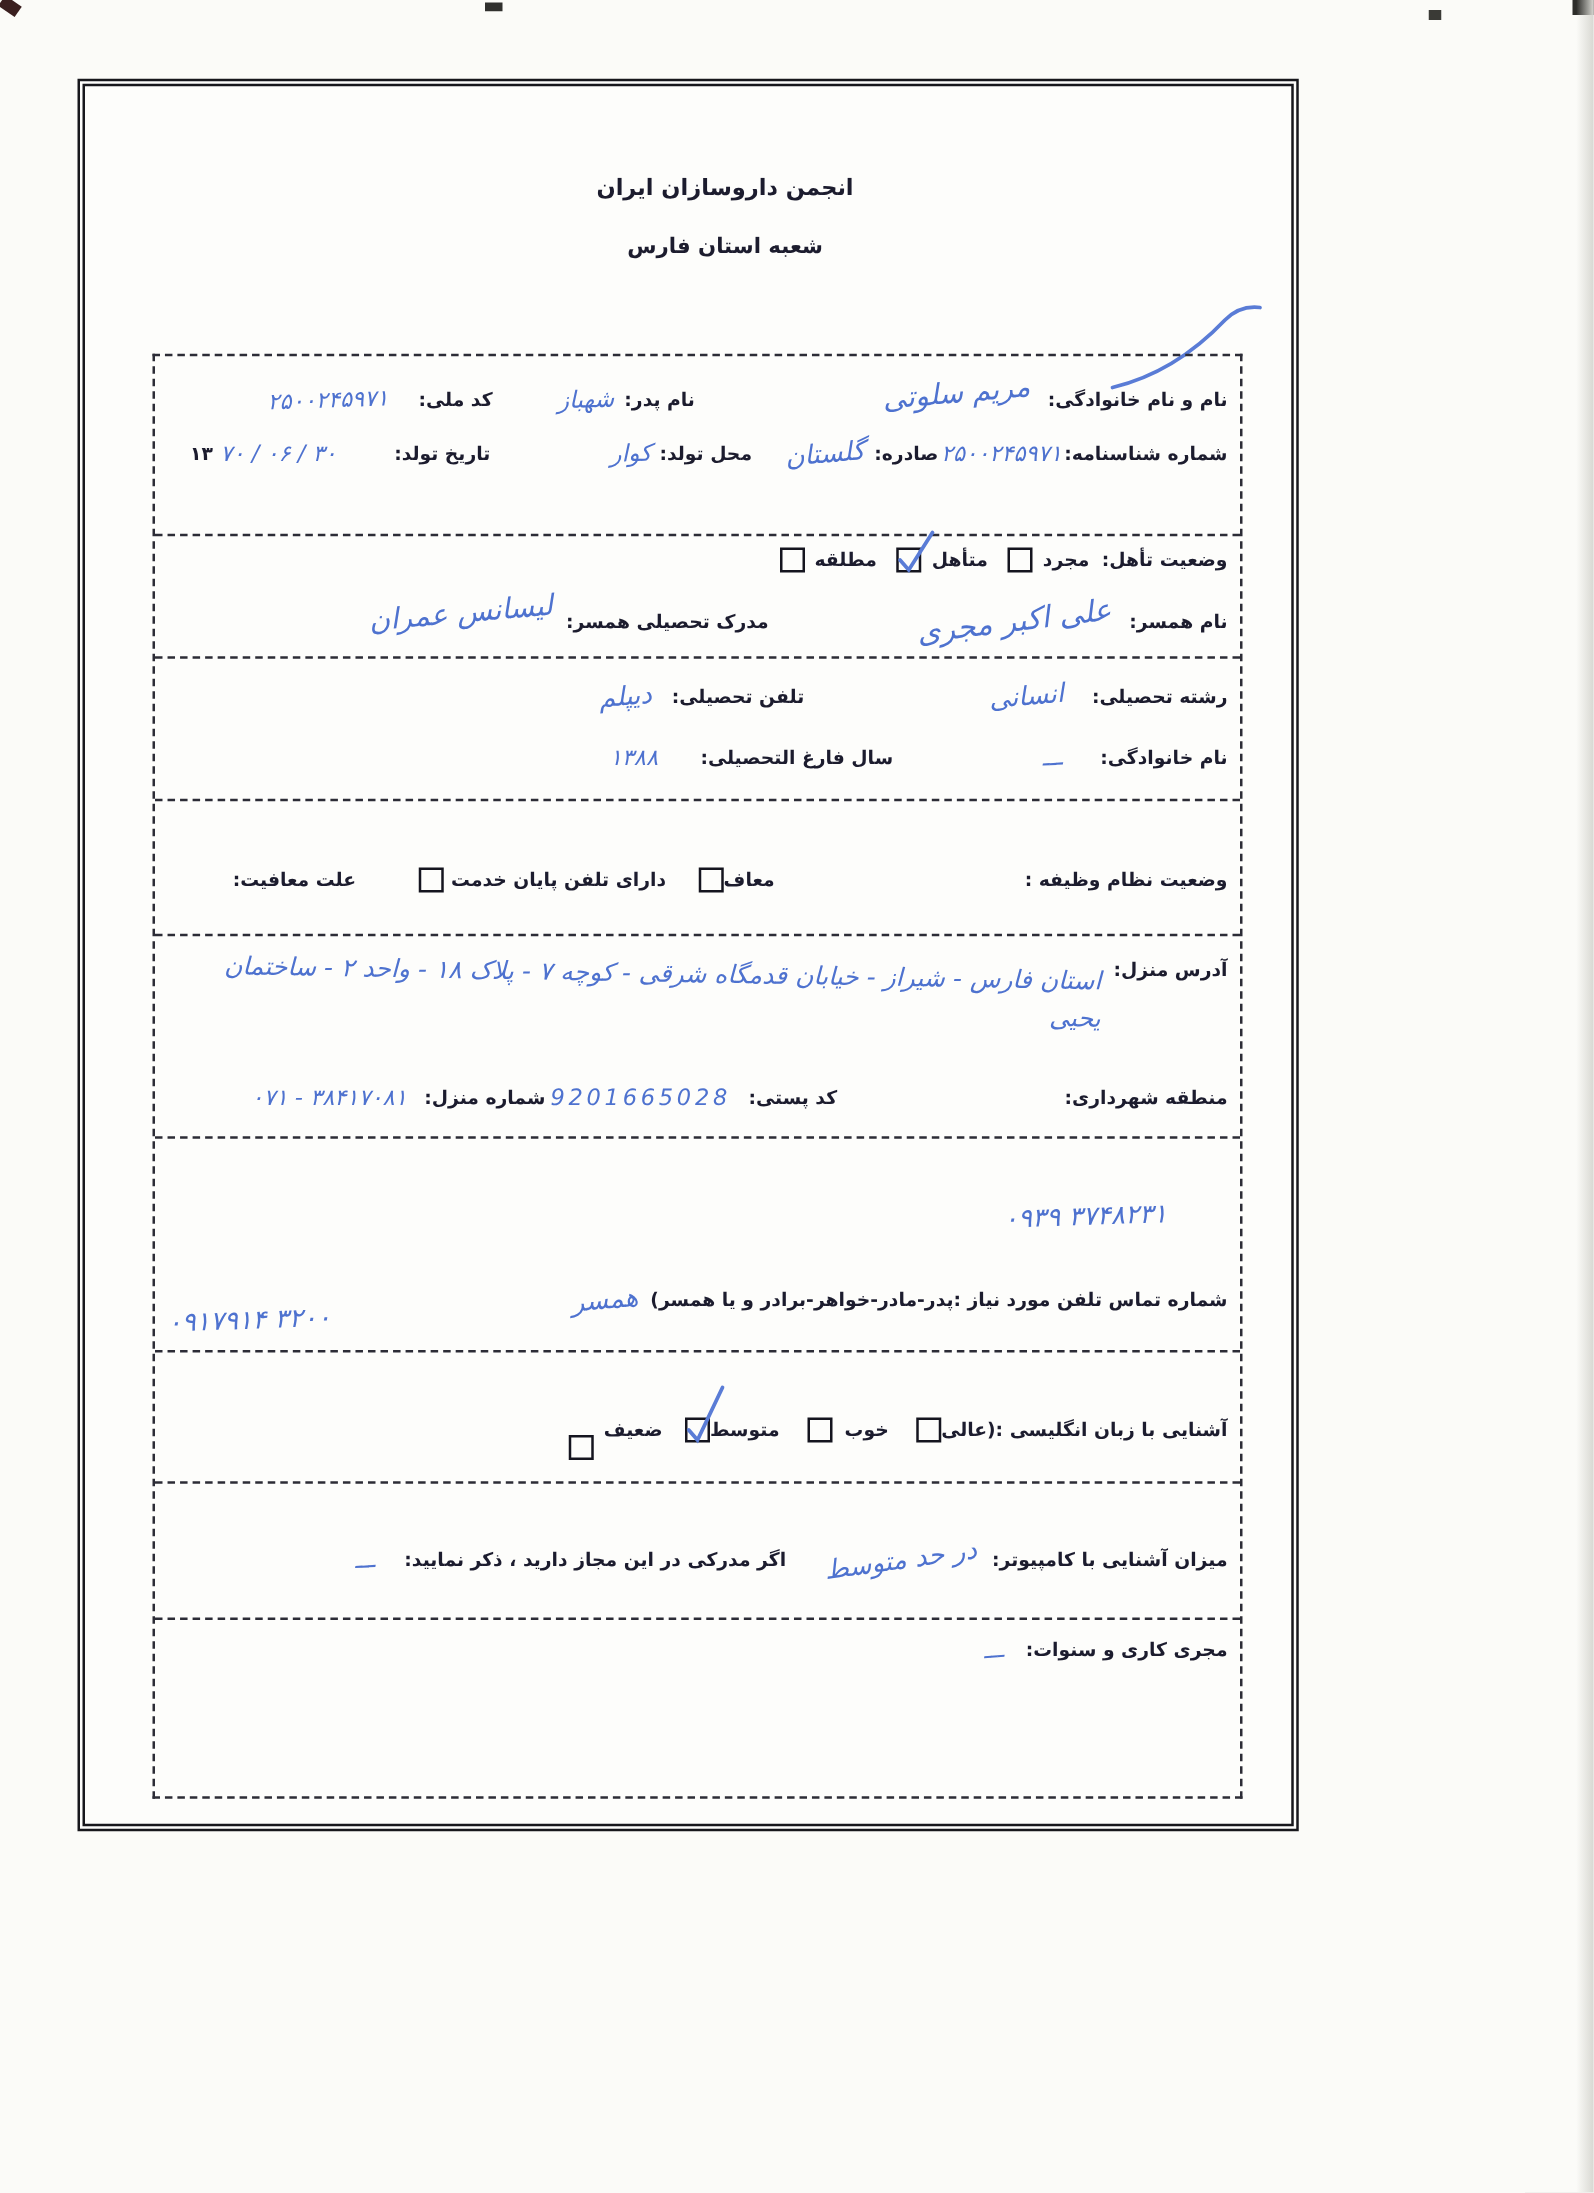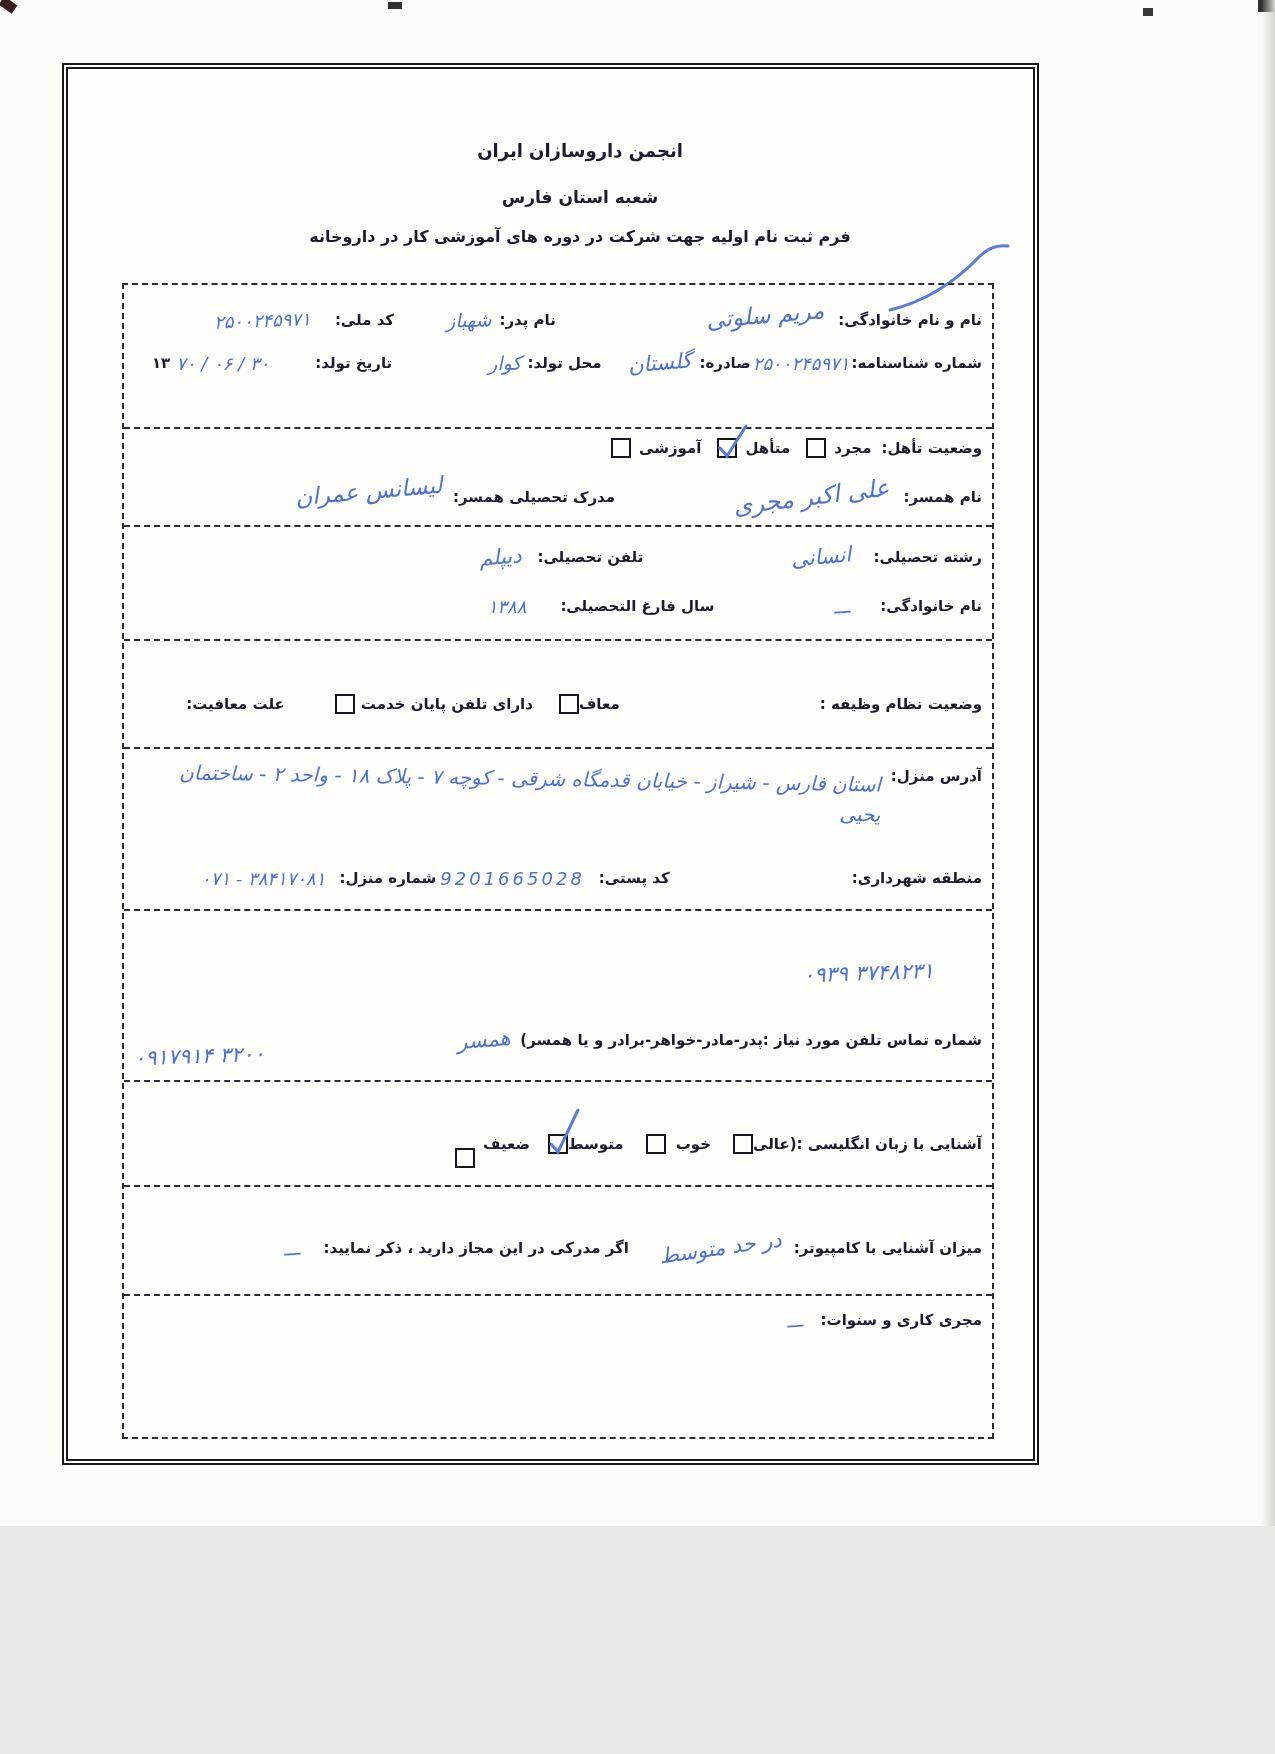--- a/index.html
+++ b/index.html
@@ -1,16 +1,16 @@
 <!DOCTYPE html>
 <html lang="fa"><head>
 <meta charset="utf-8">
 <style>
   html,body{margin:0;padding:0;background:#e9e9e6;}
-  .page{position:relative;width:1275px;height:1526px;margin:0 auto;background:#fbfbf8;
+  .page{position:relative;width:1275px;height:1754px;margin:0 auto;background:#fbfbf8;
         font-family:"DejaVu Sans",sans-serif;color:#1c1c2e;overflow:hidden;}
   .page:after{content:"";position:absolute;top:0;right:0;width:14px;height:100%;
         background:linear-gradient(to left,#d8d8d2,rgba(216,216,210,0));pointer-events:none;}
   .outer-box{position:absolute;left:62px;top:63px;width:965px;height:1390px;
         border:6px double #17171c;background:#fdfdfb;}
   .titles{position:absolute;left:130px;top:140px;width:900px;text-align:center;}
   .t1{font-size:18px;font-weight:bold;margin:0 0 26px 0;}
   .t2{font-size:17px;font-weight:bold;margin:0 0 20px 0;}
   .t3{font-size:16px;font-weight:bold;margin:0;}
   .form-box{position:absolute;left:122px;top:283px;width:868px;height:1152px;
@@ -44,21 +44,20 @@
   <div class="artifact" style="left:388px;top:2px;width:14px;height:7px;background:#30302e;"></div>
   <div class="artifact" style="left:1143px;top:8px;width:10px;height:8px;background:#3a3a36;"></div>
   <div class="artifact" style="left:1258px;top:0;width:17px;height:12px;background:#2d2d2a;"></div>
   <div class="scribble" style="left:205px;top:122px;"></div>
 
   <div class="outer-box"></div>
 
   <div class="titles">
     <p class="t1">انجمن داروسازان ایران</p>
     <p class="t2">شعبه استان فارس</p>
-    <p class="t3">فرم ثبت نام اولیه جهت شرکت در دوره های آموزشی کار در داروخانه</p>
   </div>
 
   <svg class="flourish" style="left:880px;top:238px;" width="140" height="80" viewBox="0 0 140 80">
     <path d="M10 72 Q 60 60 100 18 Q 112 6 128 8" fill="none" stroke="#5a7cd6" stroke-width="3" stroke-linecap="round"></path>
   </svg>
 
   <div class="form-box">
 
     <div class="divider" style="top:142px;"></div>
     <div class="divider" style="top:240px;"></div>
@@ -105,21 +104,21 @@
       <span class="cb"></span>
       <span class="gap" style="width:16px;"></span>
       <span class="lbl">متأهل</span>
       <span class="gap" style="width:8px;"></span>
       <span class="cb">
         <svg class="tick" style="left:-3px;bottom:-4px;" width="34" height="40" viewBox="0 0 34 40">
           <path d="M4 28 L11 36 L30 6" fill="none" stroke="#5a7cd6" stroke-width="3" stroke-linecap="round"></path>
         </svg>
       </span>
       <span class="gap" style="width:16px;"></span>
-      <span class="lbl">آموزشی</span>
+      <span class="lbl">مطلقه</span>
       <span class="gap" style="width:8px;"></span>
       <span class="cb"></span>
     </div>
 
     <div class="row" style="top:192px;height:40px;">
       <span class="lbl">نام همسر:</span>
       <span class="pen pen-name" style="margin-right:14px;font-size:24px;transform:rotate(-7deg);">علی اکبر مجری</span>
       <span class="gap" style="width:118px;"></span>
       <span class="lbl">مدرک تحصیلی همسر:</span>
       <span class="pen pen-name" style="margin-right:10px;margin-top:-12px;">لیسانس عمران</span>

